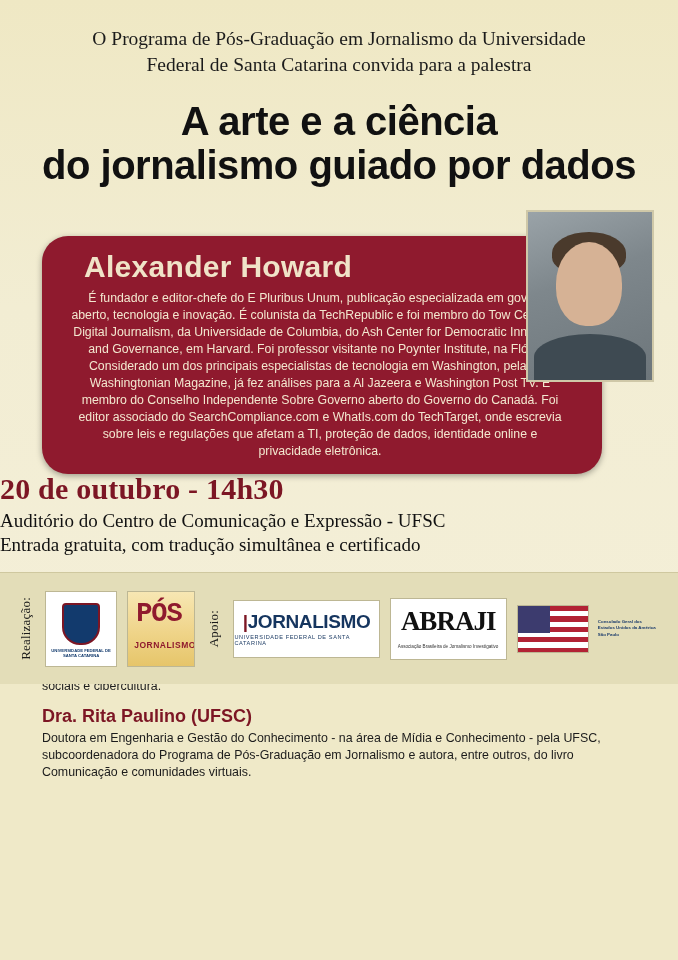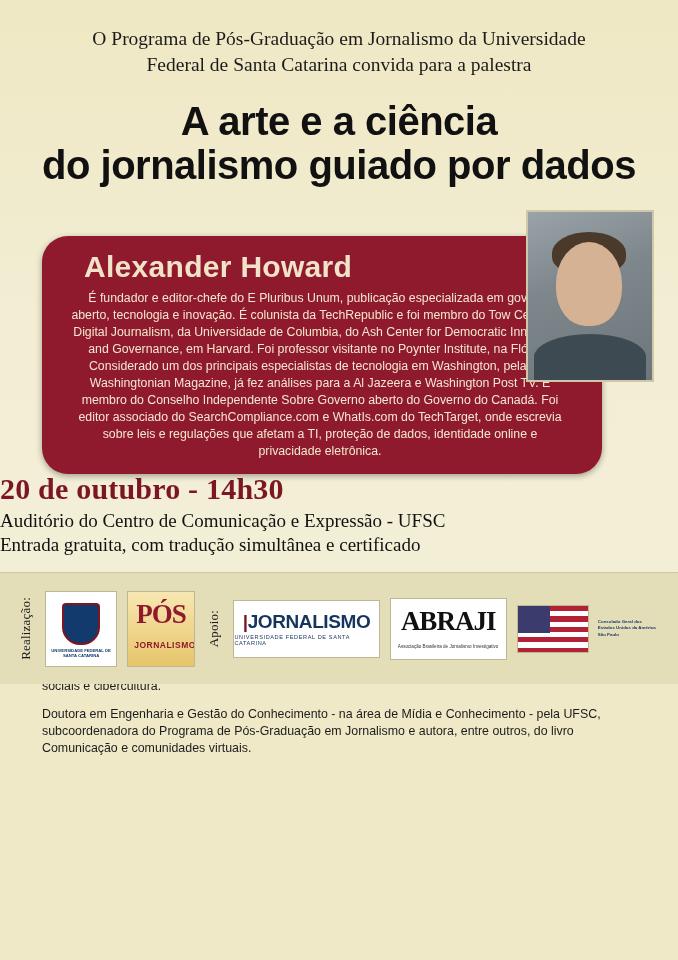--- a/index.html
+++ b/index.html
@@ -216,21 +216,21 @@
     margin-top: 3px;
     font-weight: bold;
     padding: 0 2px;
   }
   .logo-pos {
     width: 70px; height: 76px;
     background: linear-gradient(180deg,#f7e7b3 0%,#efd489 55%,#e6c56a 100%);
     position: relative;
   }
   .logo-pos .pos {
-    font-family: Liberation Serif, serif;
+    font-family: Liberation Mono, monospace;
     font-weight: bold;
     font-size: 27px;
     color: #8f1a2e;
     position: absolute;
     left: 8px; top: 7px;
     letter-spacing: -1px;
   }
   .logo-pos .jor {
     position: absolute;
     left: 6px; bottom: 16px;
@@ -337,20 +337,21 @@
 
   <div class="debates">
     <div class="debates-title">Debates:</div>
 
     <div class="deb">
       <div class="deb-name">Dr. Pluribus Träsel (PUC-RS)</div>
       <div class="deb-desc">Jornalista, conselheiro da Associação Brasileira de Jornalismo Investigativo e doutor em Comunicação Social pela PUCRS, com tese sobre jornalismo guiado por dados. Pesquisa jornalismo participativo, redes sociais e cibercultura.</div>
     </div>
 
     <div class="deb">
+      <div class="deb-name">Dra. Rita Paulino (UFSC)</div>
       <div class="deb-desc">Doutora em Engenharia e Gestão do Conhecimento - na área de Mídia e Conhecimento - pela UFSC, subcoordenadora do Programa de Pós-Graduação em Jornalismo e autora, entre outros, do livro Comunicação e comunidades virtuais.</div>
     </div>
   </div>
 
   <div class="footer">
     <div class="vlabel">Realização:</div>
 
     <div class="logo logo-ufsc">
       <div class="crest"></div>
       <div class="cap">UNIVERSIDADE FEDERAL DE SANTA CATARINA</div>

